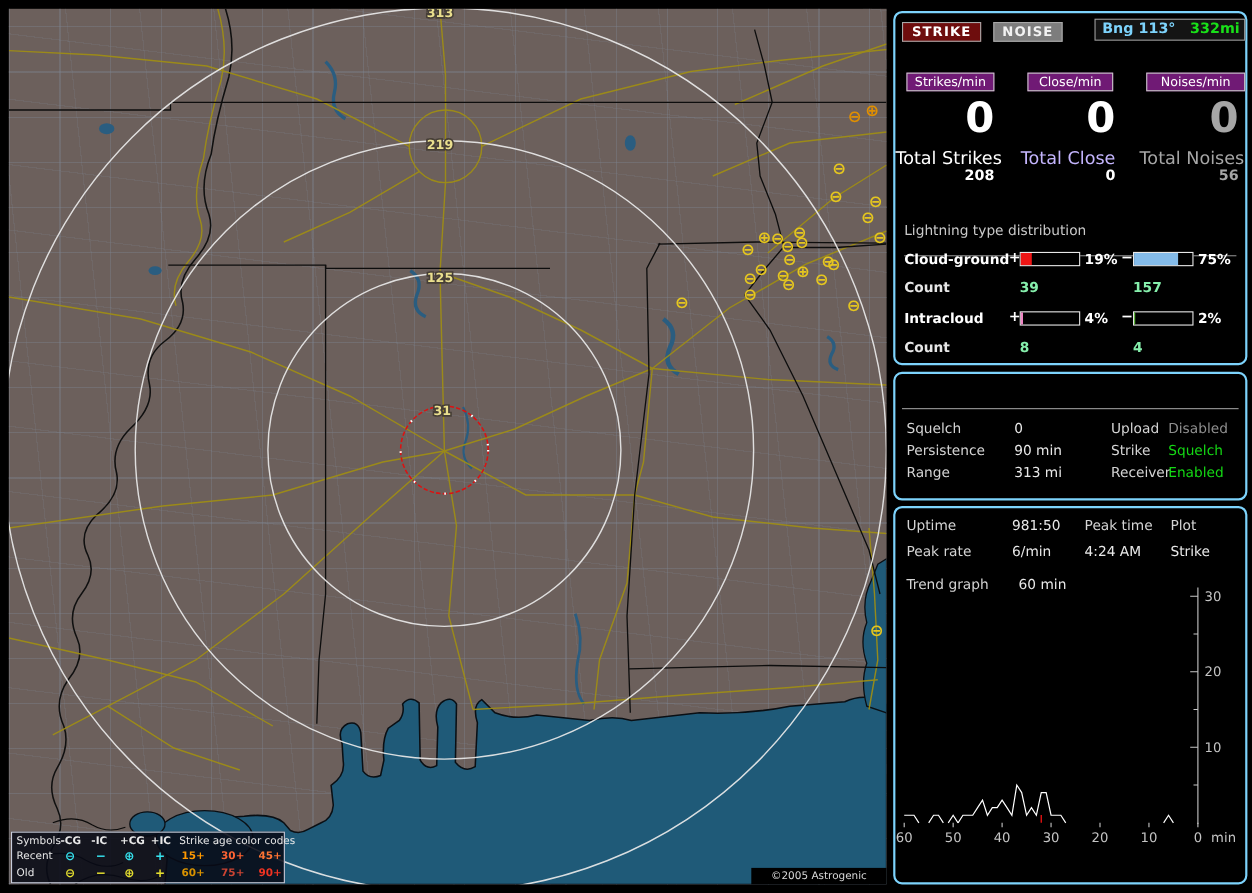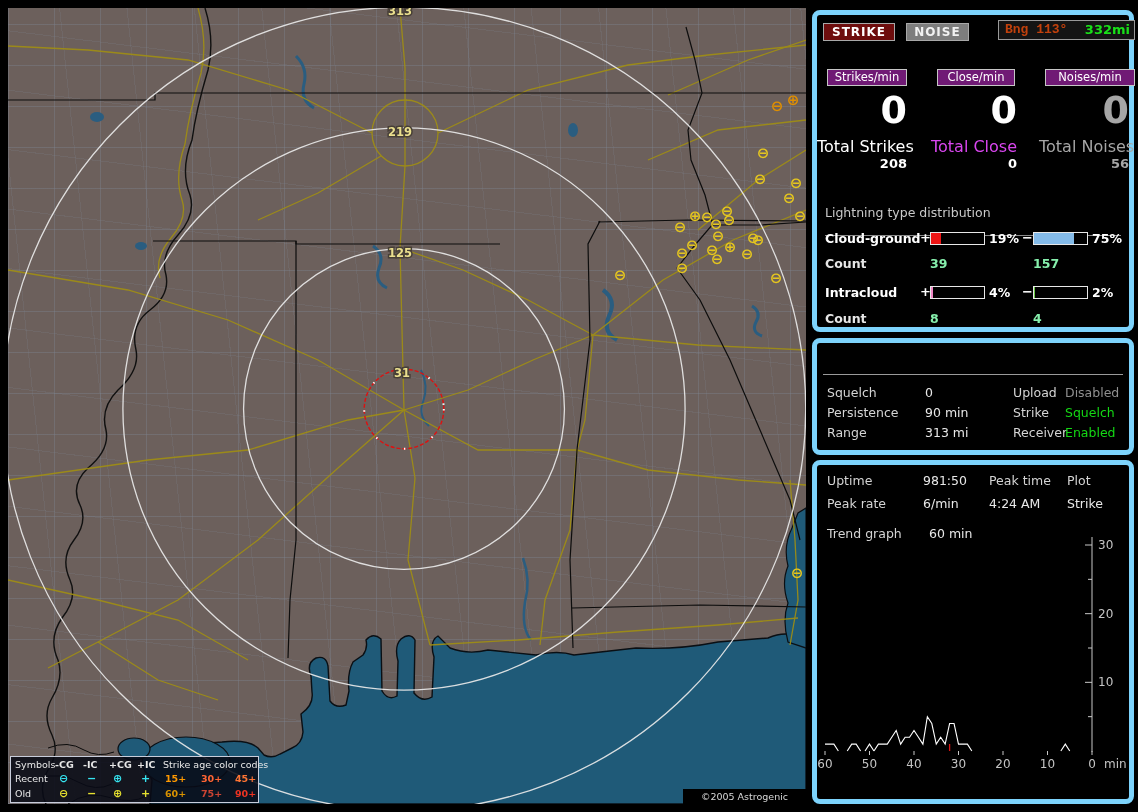--- a/index.html
+++ b/index.html
@@ -18,32 +18,32 @@
   .strike-glyph{font-family:"DejaVu Sans",sans-serif;font-weight:bold;}
   
   .legend{position:absolute;left:2px;top:748px;width:249px;height:47px;
           background:rgba(8,10,22,.88);border:1px solid #c8cddb;font-size:9.5px;color:#e8e8e8;}
   .legend span{position:absolute;white-space:nowrap;}
   .lg-sym{font-size:11px;font-weight:bold;}
   .copyright{position:absolute;left:675px;top:781px;width:123px;height:15px;background:#000;
              color:#d8d8d8;font-size:9.5px;text-align:center;line-height:15px;}
   
   .rightpanel{position:absolute;left:810px;top:8px;width:326px;height:798px;color:#d9d9d9;}
-  .pbox{position:absolute;left:2px;width:322px;background:#000;border:5px solid #7dd3fc;border-radius:8px;}
+  .pbox{position:absolute;left:2px;width:322px;background:#000;border:2px solid #7dd3fc;border-radius:8px;}
   .box1{top:2px;height:322px;}
   .box2{top:330px;height:117px;}
   .box3{top:452px;height:344px;}
   .pbox span, .pbox div{white-space:nowrap;}
   .abs{position:absolute;}
   .btn{display:inline-block;text-align:center;font-weight:bold;border:1px solid #a8a8a8;}
   .btn-strike{background:#6e0d0d;color:#fff;font-size:12px;padding:1px 8px;letter-spacing:1px;}
   .btn-noise{background:#7d7d7d;color:#f2f2f2;font-size:12px;padding:1px 7px;letter-spacing:1px;}
   .bngbox{position:absolute;left:181px;top:5px;width:137px;height:20px;background:#141414;
           border:1px solid #999;font-size:13px;font-weight:bold;line-height:18px;}
-  .bng-label{position:absolute;left:6px;color:#c2410c;font-family:Liberation Mono, monospace;}
+  .bng-label{position:absolute;left:6px;color:#7dd3fc;}
   .bng-range{position:absolute;right:4px;}
   .minibtn{position:absolute;height:17px;background:#701a75;border:1px solid #c6c6c6;color:#fff;
            font-size:11.5px;text-align:center;line-height:15px;}
   .bigzero{position:absolute;font-size:38px;font-weight:bold;text-align:right;line-height:1;}
   .tot-label{position:absolute;font-size:16px;text-align:right;}
   .tot-val{position:absolute;font-size:13px;font-weight:bold;text-align:right;}
   .dist-title{position:absolute;left:8px;right:8px;font-size:12.5px;color:#c9c9c9;
               border-bottom:1px solid #8a8a8a;padding-bottom:15px;}
   .dist-label{position:absolute;left:8px;font-size:12.5px;font-weight:bold;color:#fff;}
   .dist-sign{position:absolute;font-size:13px;font-weight:bold;color:#fff;}
@@ -221,21 +221,21 @@
 
       <div class="minibtn" style="left:10px;width:80px;top:54px">Strikes/min</div>
       <div class="minibtn" style="left:120px;width:78px;top:54px">Close/min</div>
       <div class="minibtn" style="left:228px;width:90px;top:54px">Noises/min</div>
 
       <div class="bigzero" style="left: 0px; width: 90px; top: 76px; color: rgb(255, 255, 255);">0</div>
       <div class="bigzero" style="left: 110px; width: 90px; top: 76px; color: rgb(255, 255, 255);">0</div>
       <div class="bigzero" style="left: 222px; width: 90px; top: 76px; color: rgb(166, 166, 166);">0</div>
 
       <div class="tot-label" style="left: 0px; width: 90px; top: 122px; color: rgb(255, 255, 255);">Total Strikes</div>
-      <div class="tot-label" style="left: 110px; width: 90px; top: 122px; color: #d946ef;">Total Close</div>
+      <div class="tot-label" style="left: 110px; width: 90px; top: 122px; color: #c4b5fd;">Total Close</div>
       <div class="tot-label" style="left: 222px; width: 90px; top: 122px; color: rgb(166, 166, 166);">Total Noises</div>
 
       <div class="tot-val" style="left: 0px; width: 90px; top: 141px; color: rgb(255, 255, 255);">208</div>
       <div class="tot-val" style="left: 110px; width: 90px; top: 141px; color: rgb(255, 255, 255);">0</div>
       <div class="tot-val" style="left: 222px; width: 90px; top: 141px; color: rgb(166, 166, 166);">56</div>
 
       <div class="dist-title" style="top:190px">Lightning type distribution</div>
 
       <div class="dist-label" style="top:216px">Cloud-ground</div>
       <span class="dist-sign" style="left:103px;top:215px">+</span>

